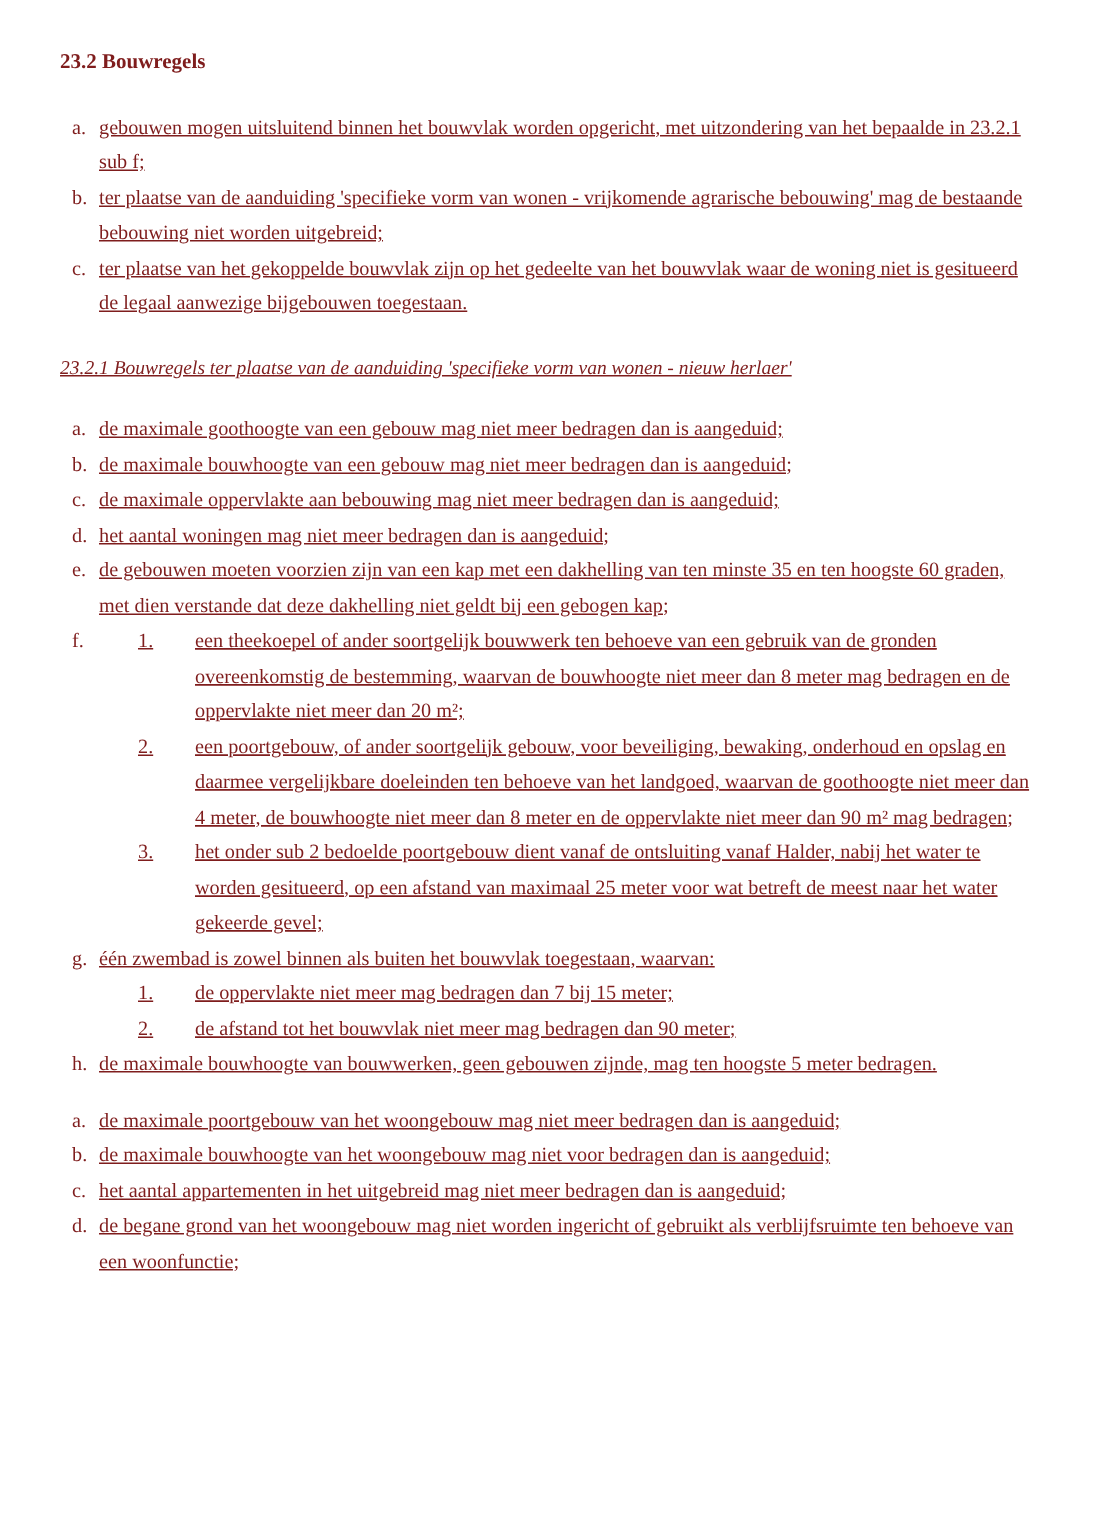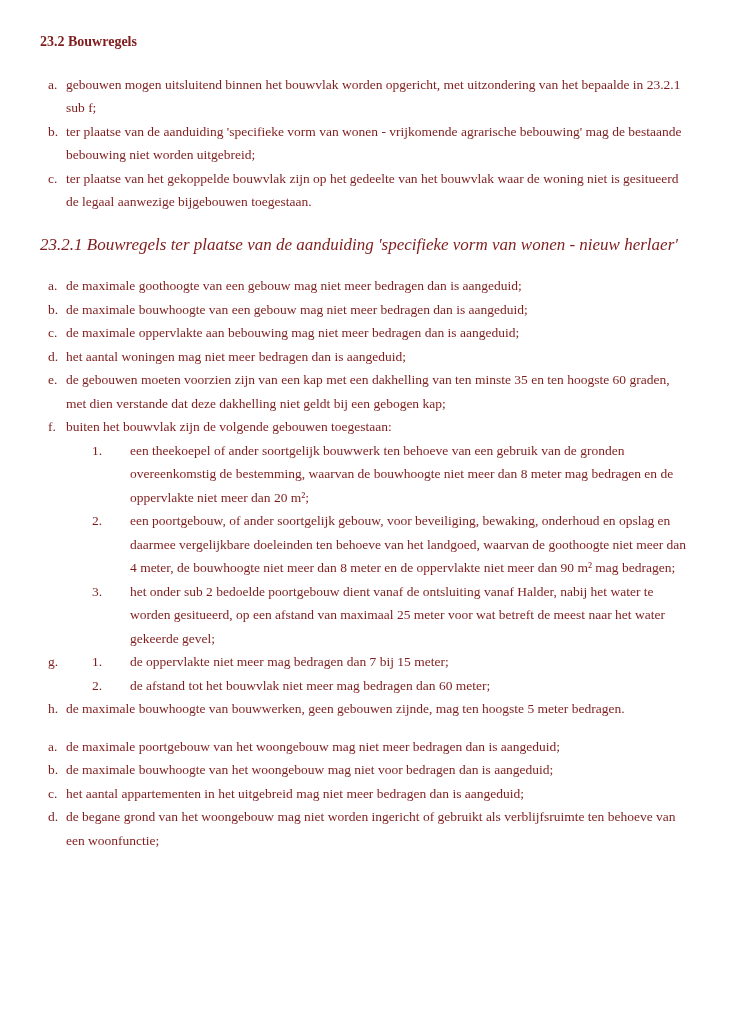--- a/index.html
+++ b/index.html
@@ -21,24 +21,25 @@
     font-size: 13.5px;
     line-height: 23.5px;
     color: #7f1d1d;
   }
   .h1 {
     font-size: 14px;
     font-weight: 700;
     margin: 0 0 19px 0;
   }
   .h2 {
-    font-size: 17px;
+    font-size: 13px;
     font-weight: 400;
     font-style: italic;
     margin: 0 0 18px 0;
+    text-decoration: underline;
   }
   .para {
     margin: 0 0 19px 0;
   }
   ul.alpha {
     list-style: none;
     margin: 0 0 19px 0;
     padding: 0;
   }
   ul.alpha.tight {
@@ -48,20 +49,21 @@
     display: flex;
     align-items: flex-start;
   }
   ul.alpha > li > .marker {
     flex: 0 0 18px;
     margin-left: 8px;
   }
   .content {
     flex: 1 1 auto;
     min-width: 0;
+    text-decoration: underline;
   }
   ul.num {
     list-style: none;
     margin: 0 0 0 26px;
     padding: 0;
   }
   ul.num > li > .marker {
     flex: 0 0 38px;
   }
 </style>
@@ -107,48 +109,48 @@
       <span class="marker">d.</span>
       <div class="content">het aantal woningen mag niet meer bedragen dan is aangeduid;</div>
     </li>
     <li class="li">
       <span class="marker">e.</span>
       <div class="content">de gebouwen moeten voorzien zijn van een kap met een dakhelling van ten minste 35 en ten hoogste 60 graden, met dien verstande dat deze dakhelling niet geldt bij een gebogen kap;</div>
     </li>
     <li class="li">
       <span class="marker">f.</span>
       <div class="content">
-        <span>buiten het bouwvlak zijn de volgende gebouwen toegestaan:</span>
         <ul class="num">
           <li class="li">
             <span class="marker">1.</span>
             <div class="content">een theekoepel of ander soortgelijk bouwwerk ten behoeve van een gebruik van de gronden overeenkomstig de bestemming, waarvan de bouwhoogte niet meer dan 8 meter mag bedragen en de oppervlakte niet meer dan 20 m²;</div>
           </li>
           <li class="li">
             <span class="marker">2.</span>
             <div class="content">een poortgebouw, of ander soortgelijk gebouw, voor beveiliging, bewaking, onderhoud en opslag en daarmee vergelijkbare doeleinden ten behoeve van het landgoed, waarvan de goothoogte niet meer dan 4 meter, de bouwhoogte niet meer dan 8 meter en de oppervlakte niet meer dan 90 m² mag bedragen;</div>
           </li>
           <li class="li">
             <span class="marker">3.</span>
             <div class="content">het onder sub 2 bedoelde poortgebouw dient vanaf de ontsluiting vanaf Halder, nabij het water te worden gesitueerd, op een afstand van maximaal 25 meter voor wat betreft de meest naar het water gekeerde gevel;</div>
           </li>
         </ul>
       </div>
     </li>
     <li class="li">
       <span class="marker">g.</span>
       <div class="content">
+        <span>één zwembad is zowel binnen als buiten het bouwvlak toegestaan, waarvan:</span>
         <ul class="num">
           <li class="li">
             <span class="marker">1.</span>
             <div class="content">de oppervlakte niet meer mag bedragen dan 7 bij 15 meter;</div>
           </li>
           <li class="li">
             <span class="marker">2.</span>
-            <div class="content">de afstand tot het bouwvlak niet meer mag bedragen dan 60 meter;</div>
+            <div class="content">de afstand tot het bouwvlak niet meer mag bedragen dan 90 meter;</div>
           </li>
         </ul>
       </div>
     </li>
     <li class="li">
       <span class="marker">h.</span>
       <div class="content">de maximale bouwhoogte van bouwwerken, geen gebouwen zijnde, mag ten hoogste 5 meter bedragen.</div>
     </li>
   </ul>
 

